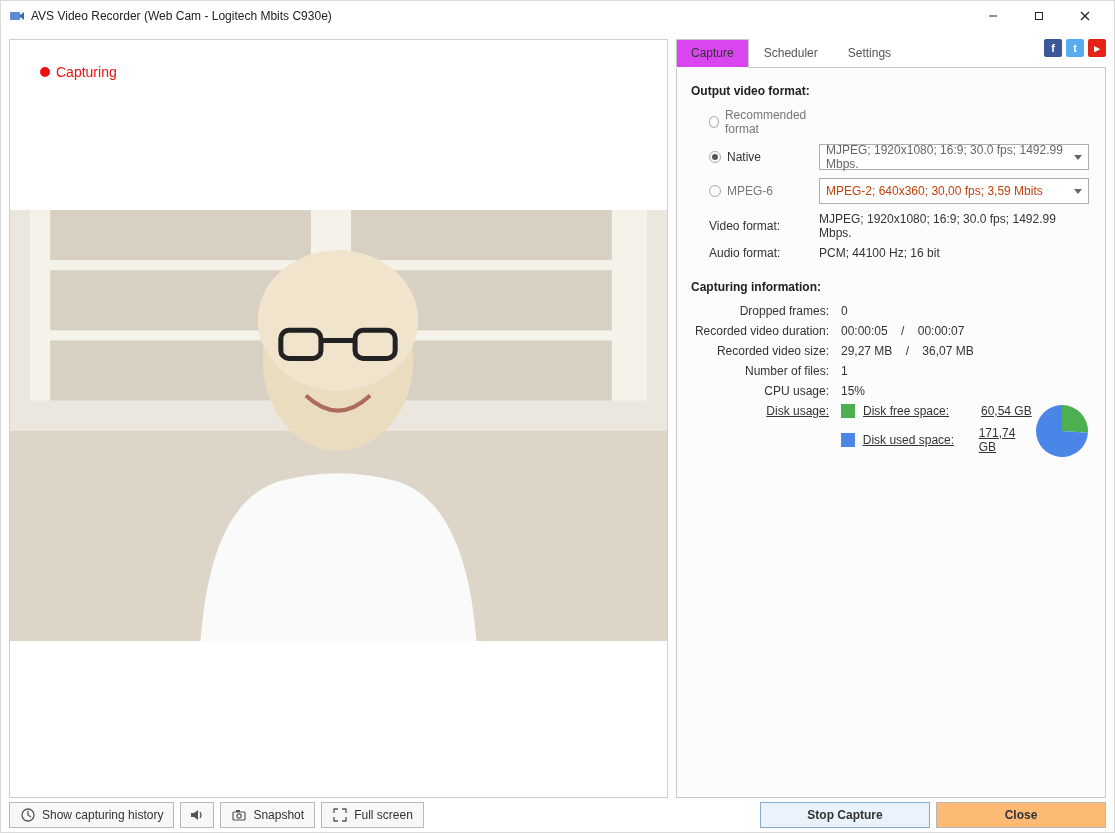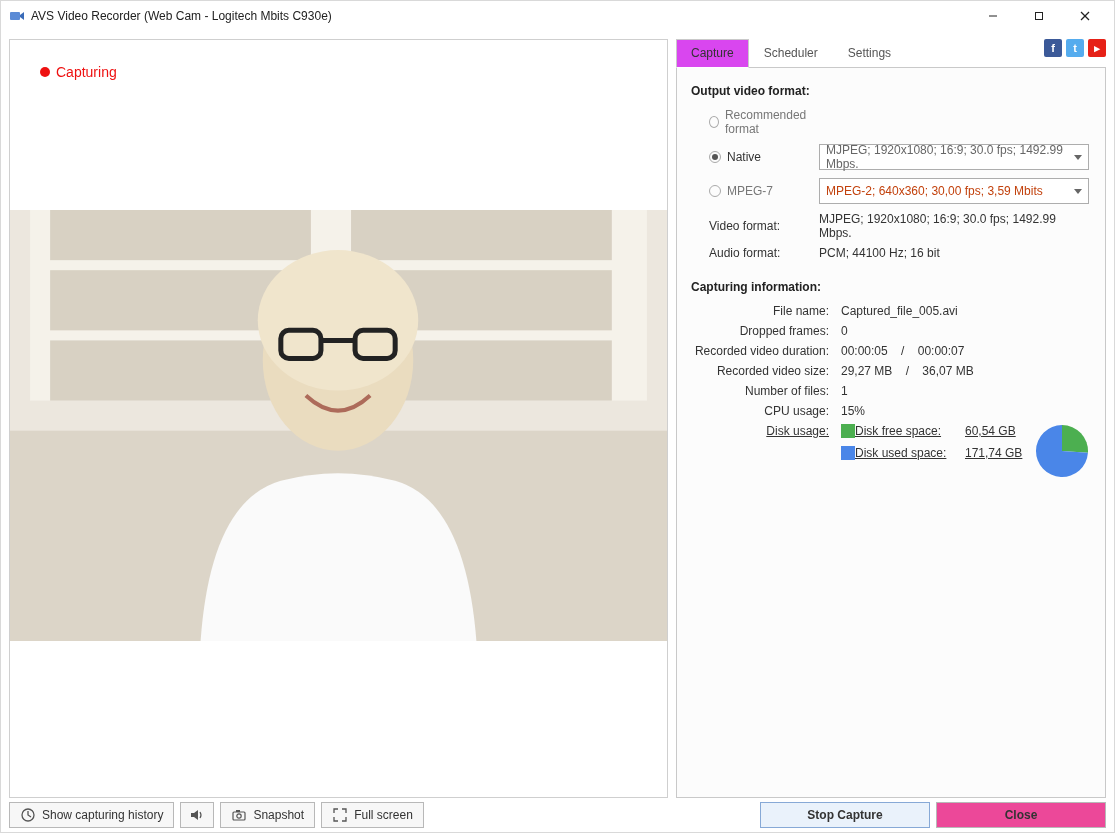--- a/index.html
+++ b/index.html
@@ -30,29 +30,29 @@
   .radio { width: 12px; height: 12px; border-radius: 50%; border: 1px solid #aaa; display:inline-flex; align-items:center; justify-content:center;}
   .radio .dot { width:6px; height:6px; border-radius:50%; background:#555; }
   .combo { flex: 1; height: 26px; border: 1px solid #adadad; background: #fff; display: flex; align-items: center; padding: 0 6px; color: #666; justify-content: space-between; }
   .combo.disabled { color: #c2410c; }
   .kv-row { display: flex; align-items: center; margin-bottom: 6px; }
   .kv-key { width: 150px; text-align: right; padding-right: 12px; color: #333; }
   .kv-val { flex: 1; color: #333; }
   .capinfo { margin-top: 20px; }
   .disk-row { display:flex; align-items:flex-start;text-decoration:underline; }
   .disk-labels { flex:1; }
-  .disk-item { display:flex; align-items:center; margin-bottom:8px;}
+  .disk-item { display:flex; align-items:center; gap:8px; margin-bottom:8px;}
   .disk-swatch { width:14px; height:14px; }
   .pie-wrap { width:54px; }
   .bottom-bar { height: 34px; display: flex; padding: 4px 8px 22px 8px; gap: 6px; align-items: stretch; }
   .tb-btn { border: 1px solid #b8b8b8; background: #f7f7f7; display: flex; align-items: center; gap: 6px; padding: 0 10px; cursor: pointer; font-size:12px; height:26px;}
   .tb-btn.icon-only { padding: 0 8px; }
   .spacer { flex: 1; }
   .action-btn { width: 170px; display:flex; align-items:center; justify-content:center; border:1px solid #87a9d6; background:#eaf2fb; height:26px; cursor:pointer;font-weight:bold;}
-  .action-btn.secondary { border-color:#b8b8b8; background:#ec4899;}
+  .action-btn.secondary { border-color:#b8b8b8; background:#fdba74;}
   .icon-svg { width:16px; height:16px; flex-shrink:0;}
   .combo .chev{ border-left:4px solid transparent;border-right:4px solid transparent;border-top:5px solid #666; width:0;height:0;}
   .preview-image{ width:100%; }
 </style>
 </head>
 <body>
 
 <div class="window">
 
   <div class="titlebar">
@@ -143,43 +143,39 @@
               <span>Native</span>
             </div>
           <div class="combo">
               <span>MJPEG; 1920x1080; 16:9; 30.0 fps; 1492.99 Mbps.</span>
               <span class="chev"></span>
             </div>
         </div>
         <div class="row" style="margin-left:18px;">
           <div class="radio-col">
               <span class="radio"></span>
-              <span>MPEG-7</span>
+              <span>MPEG-6</span>
             </div>
           <div class="combo disabled">
               <span>MPEG-2; 640x360; 30,00 fps; 3,59 Mbits</span>
               <span class="chev"></span>
             </div>
         </div>
 
         <div class="kv-row" style="margin-top:6px;">
           <div class="kv-key" style="width:110px;text-align:left;margin-left:18px;">Video format:</div>
           <div class="kv-val">MJPEG; 1920x1080; 16:9; 30.0 fps; 1492.99 Mbps.</div>
         </div>
         <div class="kv-row">
           <div class="kv-key" style="width:110px;text-align:left;margin-left:18px;">Audio format:</div>
           <div class="kv-val">PCM; 44100 Hz; 16 bit</div>
         </div>
 
         <div class="sec-title capinfo">Capturing information:</div>
 
-        <div class="kv-row">
-            <div class="kv-key">File name:</div>
-            <div class="kv-val">Captured_file_005.avi</div>
-          </div>
         <div class="kv-row">
             <div class="kv-key">Dropped frames:</div>
             <div class="kv-val">0</div>
           </div>
         <div class="kv-row">
             <div class="kv-key">Recorded video duration:</div>
             <div class="kv-val" style="white-space:pre">00:00:05    /    00:00:07</div>
           </div>
         <div class="kv-row">
             <div class="kv-key">Recorded video size:</div>

